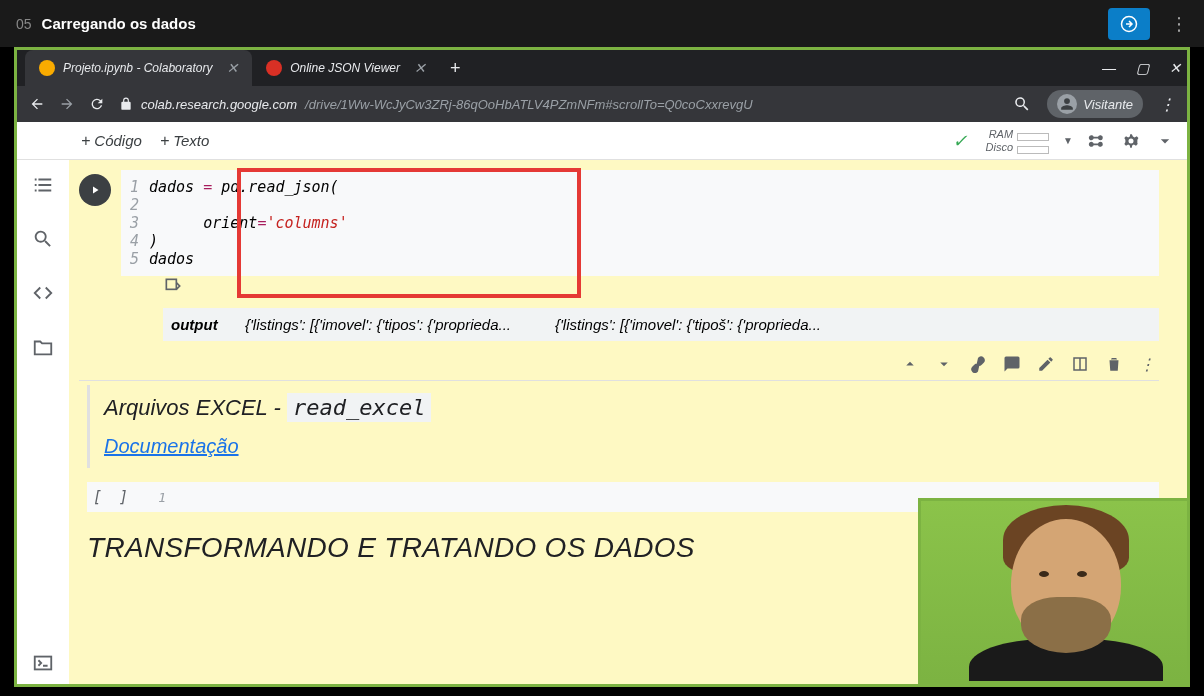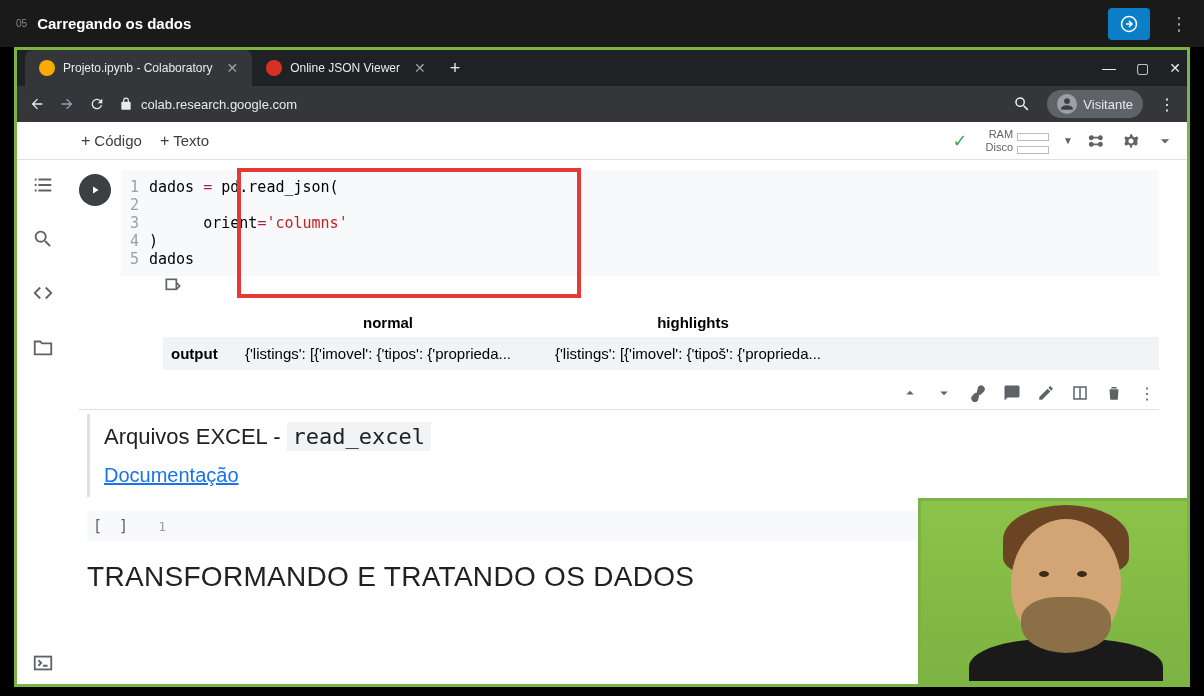--- a/index.html
+++ b/index.html
@@ -1,27 +1,27 @@
 <!DOCTYPE html>
 <html><head>
 <meta charset="utf-8">
 <style>
 * { margin: 0; padding: 0; box-sizing: border-box; }
 body { font-family: Arial, sans-serif; background: #000; width: 1204px; height: 696px; overflow: hidden; position: relative; }
 
 .video-header { background: #1a1a1a; height: 47px; display: flex; align-items: center; padding: 0 16px; color: #fff; justify-content: space-between; }
 .vh-left { display: flex; align-items: center; gap: 10px; }
-.vh-num { font-size: 10px; color: #888; }
+.vh-num { font-size: 14px; color: #888; }
 .vh-title { font-size: 15px; font-weight: bold; }
 .vh-right { display: flex; align-items: center; gap: 20px; }
 .vh-next { width: 42px; height: 32px; background: #0b7ec8; border-radius: 4px; display: flex; align-items: center; justify-content: center; }
 .vh-next svg { width: 18px; height: 18px; }
 .vh-dots { color: #aaa; font-size: 18px; }
 
-.green-wrap { border: 3px solid #7cb342; border-top: 3px solid #7cb342; margin: 0 14px 0 14px; height: 640px; background: #ffffff; position: relative; overflow: hidden; }
+.green-wrap { border: 3px solid #7cb342; border-top: 3px solid #7cb342; margin: 0 14px 0 14px; height: 640px; background: #fef9c3; position: relative; overflow: hidden; font-style: italic; }
 
 .chrome-tabs { background: #202124; height: 36px; display: flex; align-items: center; padding-left: 8px; position: relative; }
 .tab { display: flex; align-items: center; gap: 8px; padding: 0 14px; height: 36px; color: #e8eaed; font-size: 12px; position: relative; }
 .tab.active { background: #35363a; border-radius: 8px 8px 0 0; }
 .tab-icon { width: 16px; height: 16px; border-radius: 50%; display: inline-block; }
 .tab-close { color: #9aa0a6; font-size: 14px; margin-left: 6px; }
 .tab-plus { color: #e8eaed; font-size: 18px; margin-left: 10px; }
 .winctl { position: absolute; right: 6px; display: flex; gap: 20px; color: #e8eaed; }
 .winctl span { font-size: 14px; }
 
@@ -155,20 +155,21 @@
         </svg>
       <svg viewBox="0 0 24 24" fill="#e8eaed">
           <path d="M17.65 6.35A8 8 0 1 0 19.73 14h-2.08A6 6 0 1 1 16.24 7.76L13 11h7V4z"></path>
         </svg>
     </div>
     <div class="url-bar">
       <svg class="url-lock" viewBox="0 0 24 24" fill="#e8eaed">
           <path d="M18 8h-1V6a5 5 0 0 0-10 0v2H6a2 2 0 0 0-2 2v10a2 2 0 0 0 2 2h12a2 2 0 0 0 2-2V10a2 2 0 0 0-2-2zM9 6a3 3 0 0 1 6 0v2H9z"></path>
         </svg>
       <span class="url-domain">colab.research.google.com</span>
+        <span class="url-path">/drive/1Ww-WcJyCw3ZRj-86qOoHbATLV4PZmNFm#scrollTo=Q0coCxxrevgU</span>
     </div>
     <div class="url-right">
       <svg width="18" height="18" viewBox="0 0 24 24" fill="#e8eaed">
           <path d="M15.5 14h-.8l-.3-.3a6.5 6.5 0 1 0-.7.7l.3.3v.8l5 5 1.5-1.5zm-6 0a4.5 4.5 0 1 1 0-9 4.5 4.5 0 0 1 0 9z"></path>
         </svg>
       <div class="visitor-badge">
         <span class="avatar-icon">
             <svg width="14" height="14" viewBox="0 0 24 24" fill="#3c4043">
               <path d="M12 12a5 5 0 1 0-5-5 5 5 0 0 0 5 5zm0 2c-3.3 0-10 1.7-10 5v3h20v-3c0-3.3-6.7-5-10-5z"></path>
             </svg>
@@ -262,25 +263,20 @@
                 <span class="cl-text"><span>dados</span></span>
               </div>
           </div>
 
           <div class="output-section">
             <svg class="out-icon" viewBox="0 0 24 24" fill="none" stroke="#5f6368" stroke-width="2">
                 <rect x="4" y="4" width="12" height="12"></rect>
                 <path d="M16 8l4 4-4 4"></path>
               </svg>
             <div class="out-table">
-              <div class="out-head">
-                <div class="out-head-cell c1"></div>
-                <div class="out-head-cell c2">normal</div>
-                <div class="out-head-cell c3">highlights</div>
-              </div>
               <div class="out-row">
                 <div class="out-cell label">output</div>
                 <div class="out-cell data">{'listings': [{'imovel': {'tipos': {'proprieda...</div>
                 <div class="out-cell data">{'listings': [{'imovel': {'tipoš': {'proprieda...</div>
               </div>
             </div>
           </div>
         </div>
       </div>
 

